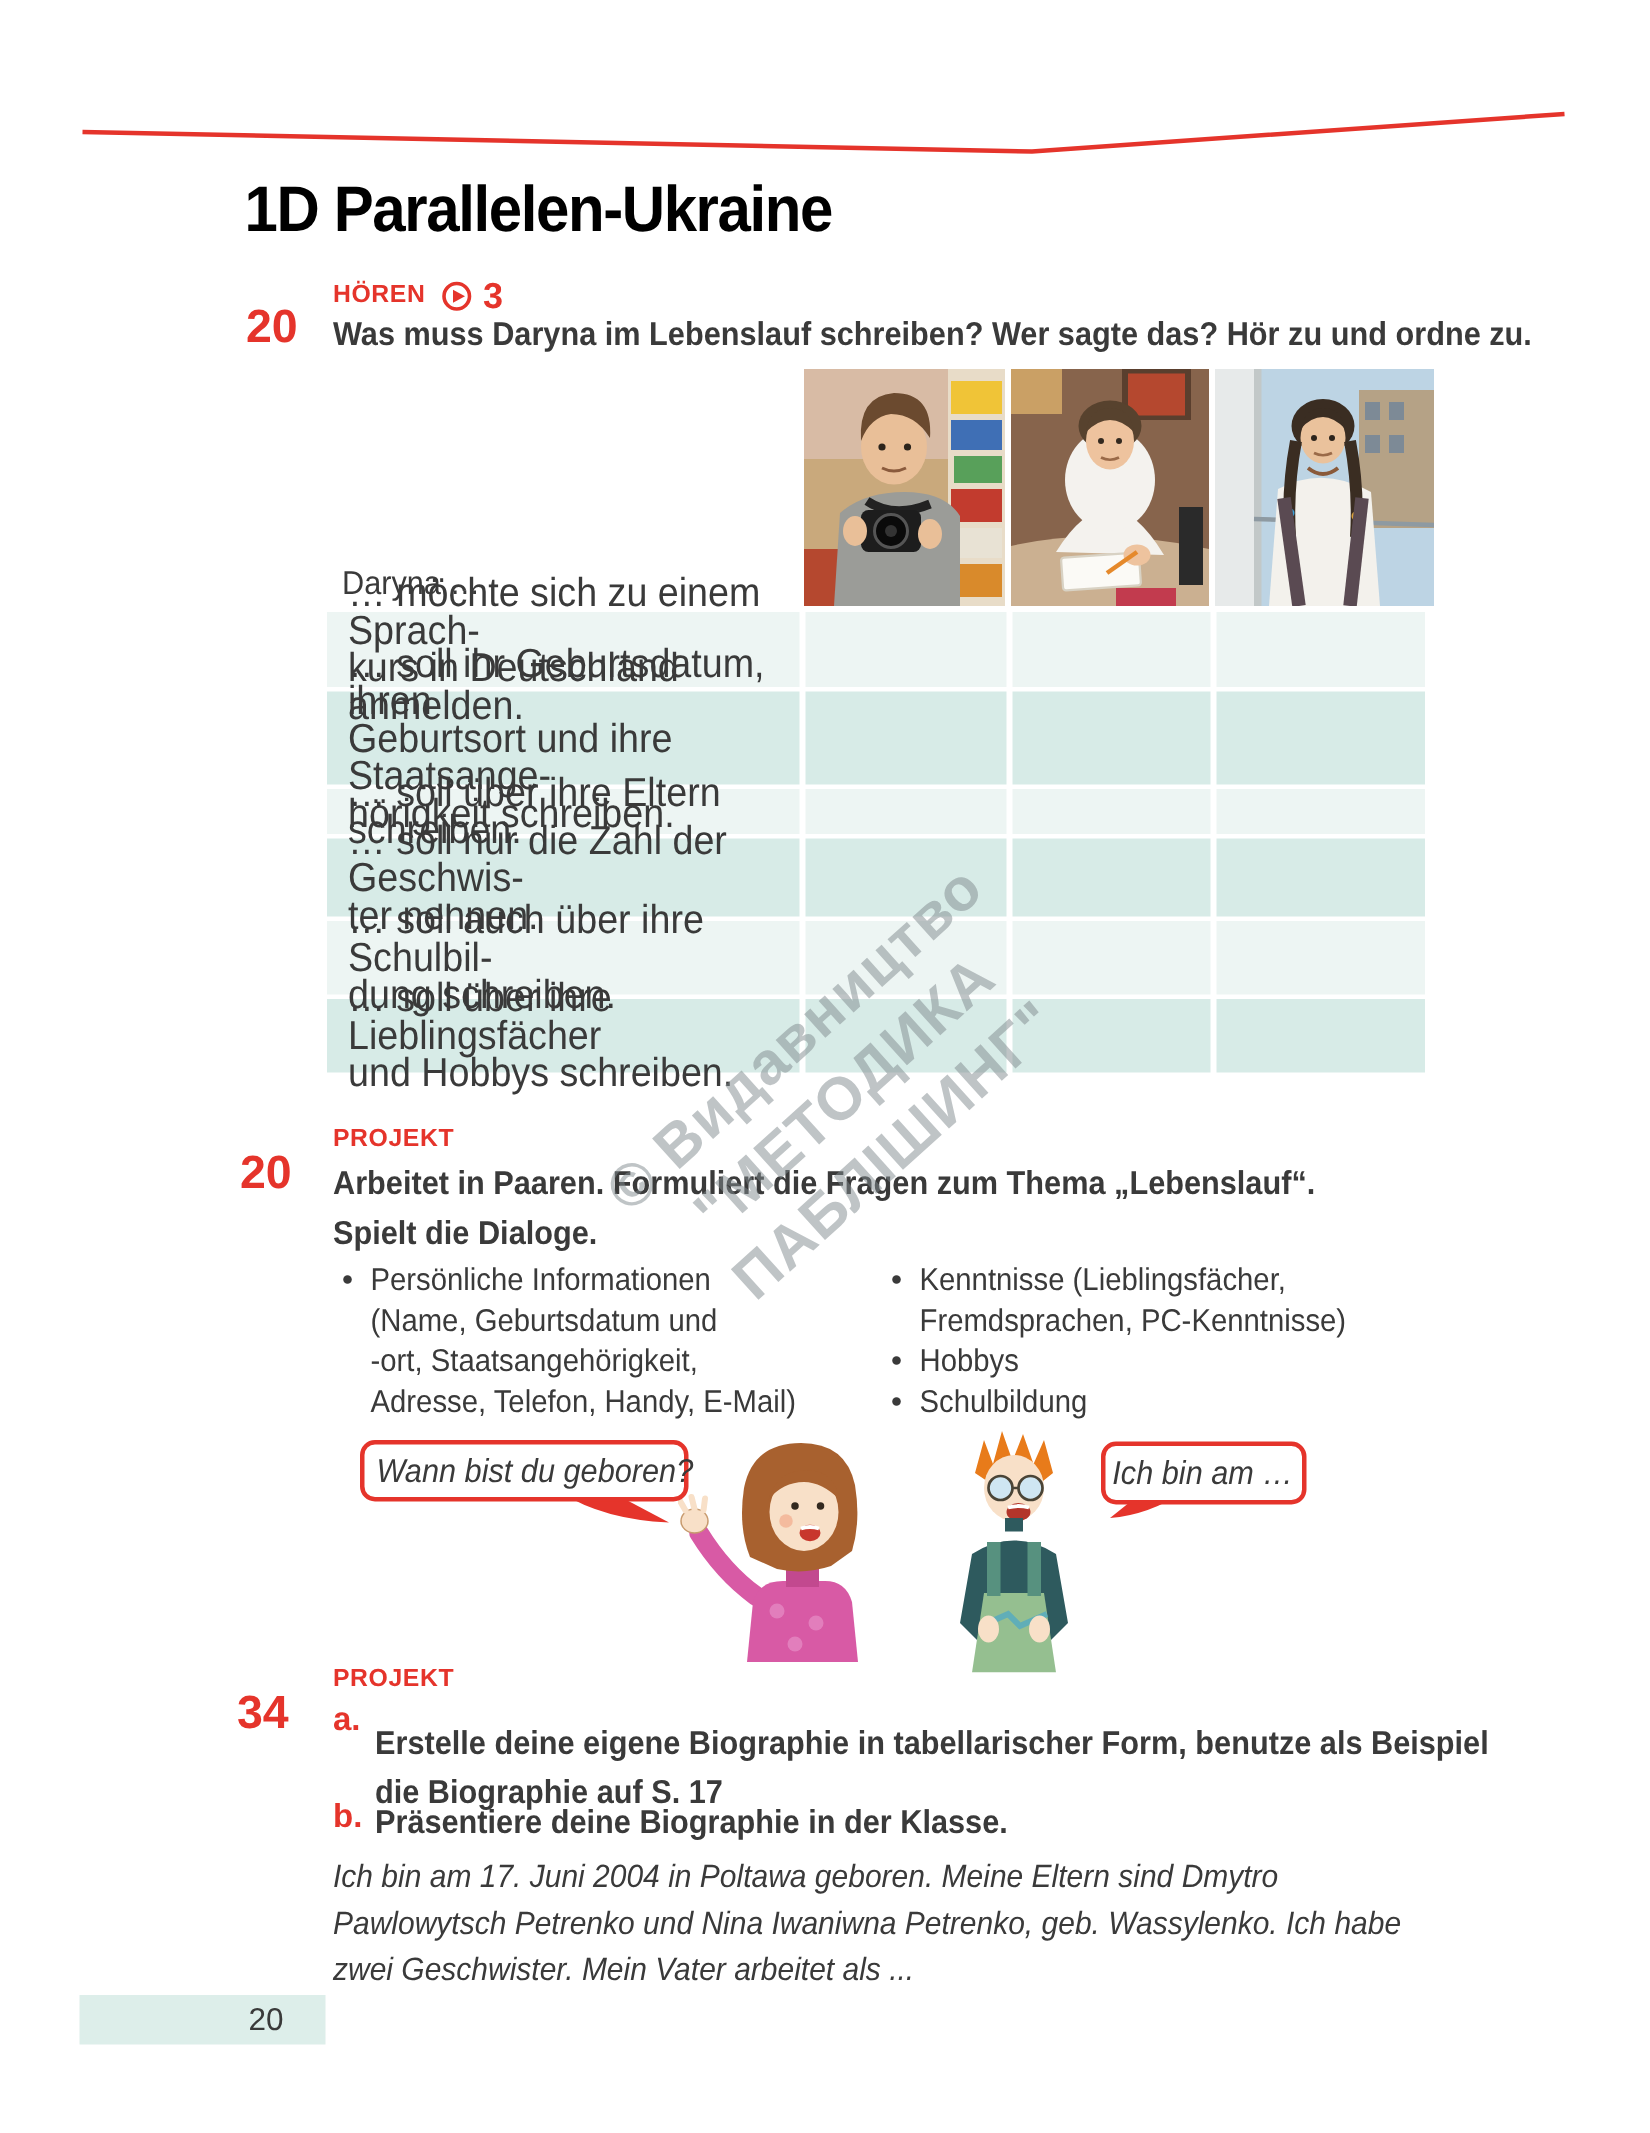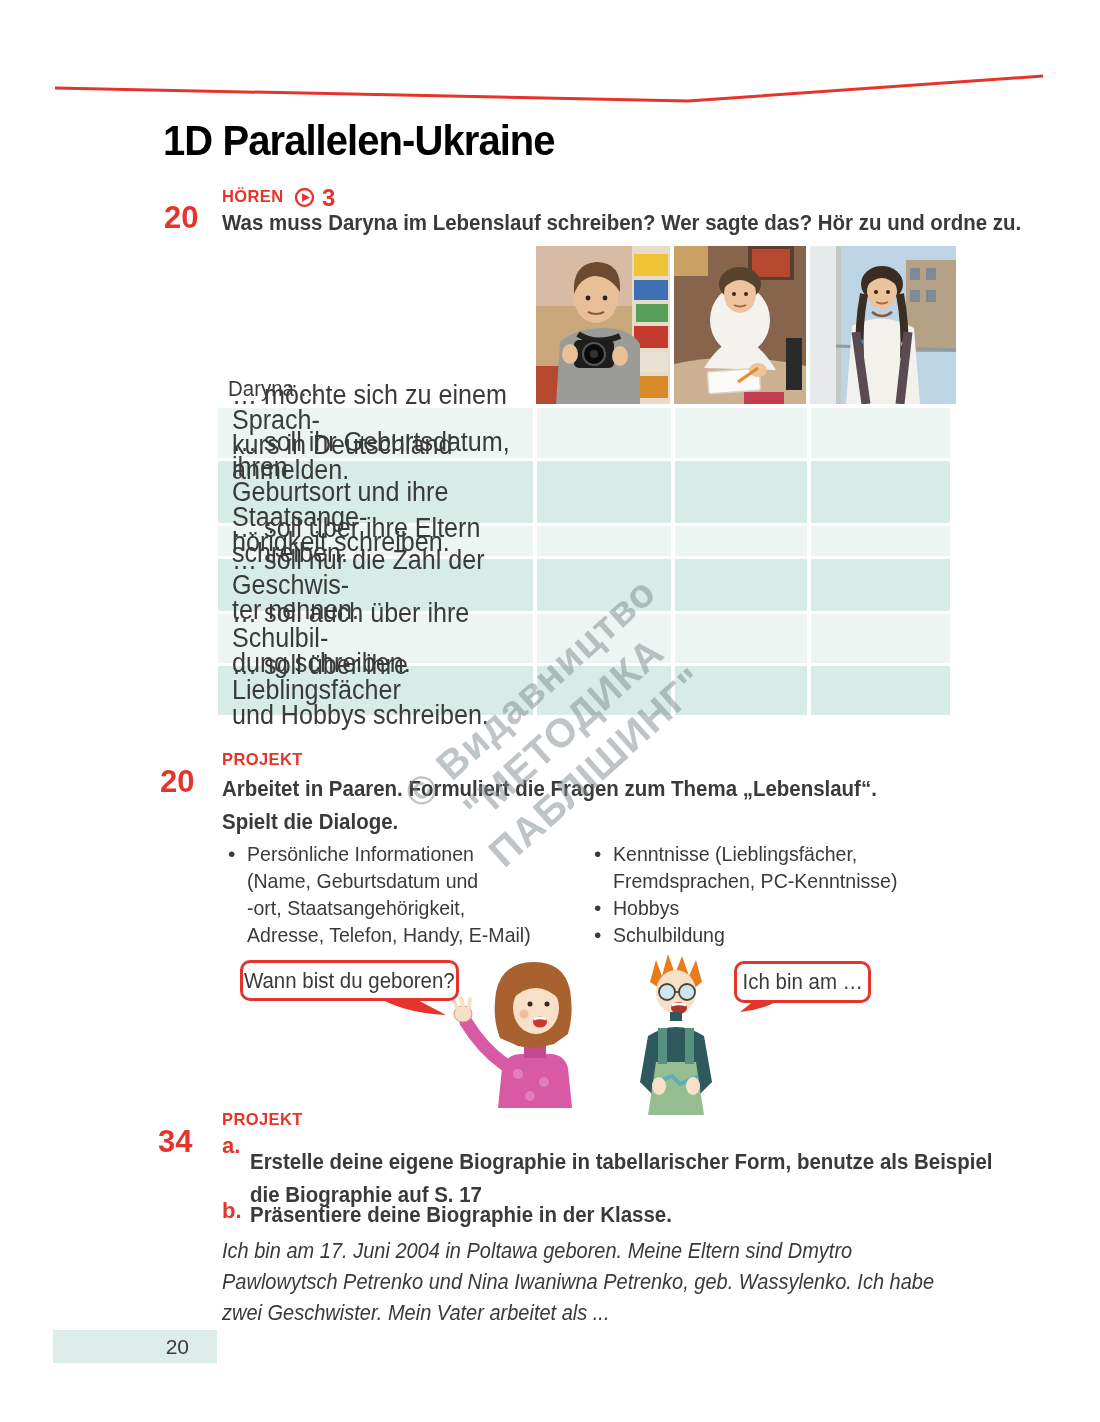--- a/index.html
+++ b/index.html
@@ -36,22 +36,22 @@
   .shade-b{background:#d7ebe7;}
   .h50{height:50px}.h75{height:62px}.h30{height:30px}.h52{height:52px}.h49{height:49px}
   
   .bullets{font-size:21px;line-height:27px;}
   .b-item{display:flex;}
   .b-item .dot{width:19px;flex:0 0 19px;}
   .b-item .dot::before{content:"•";}
   
   .bubble{
     border:3px solid #e5342b;border-radius:10px;background:#fff;
-    display:flex;align-items:center;justify-content:center;
-    font-size:22px;white-space:nowrap;z-index:3;
+    display:flex;align-items:center;
+    font-size:22px;font-style:italic;white-space:nowrap;z-index:3;
   }
   
   .watermark{
     left:300px;top:660px;width:500px;height:110px;
     transform:rotate(-42deg);
     text-align:center;font-size:40px;font-weight:bold;line-height:50px;
     color:rgba(128,137,142,.5);letter-spacing:1px;white-space:pre-line;
     z-index:5;pointer-events:none;
   }
   .ex21-item-label{font-size:22px;font-weight:bold;color:#e5342b;}

